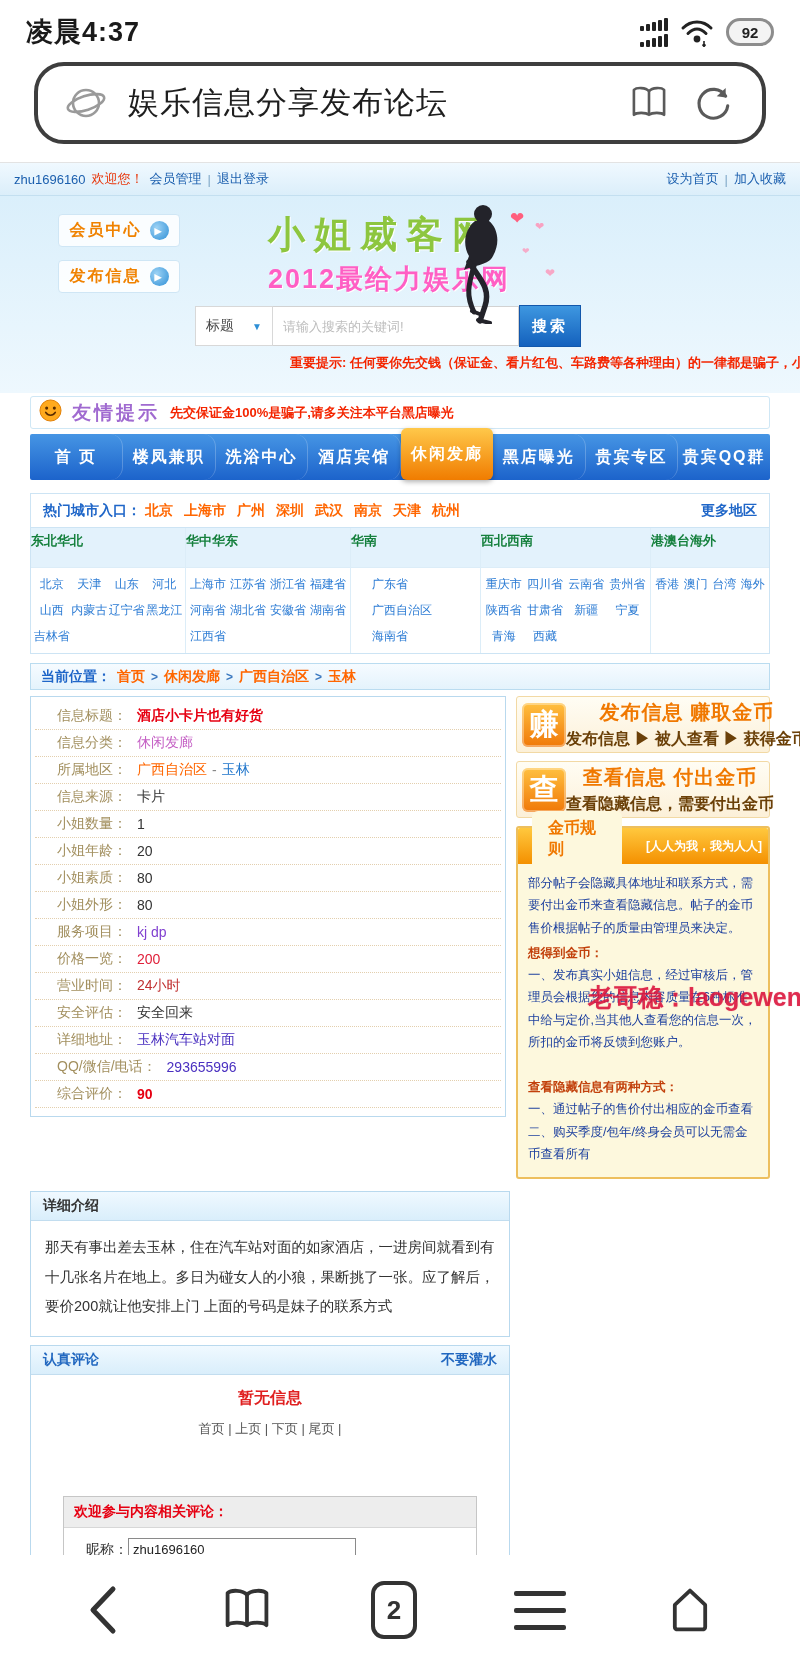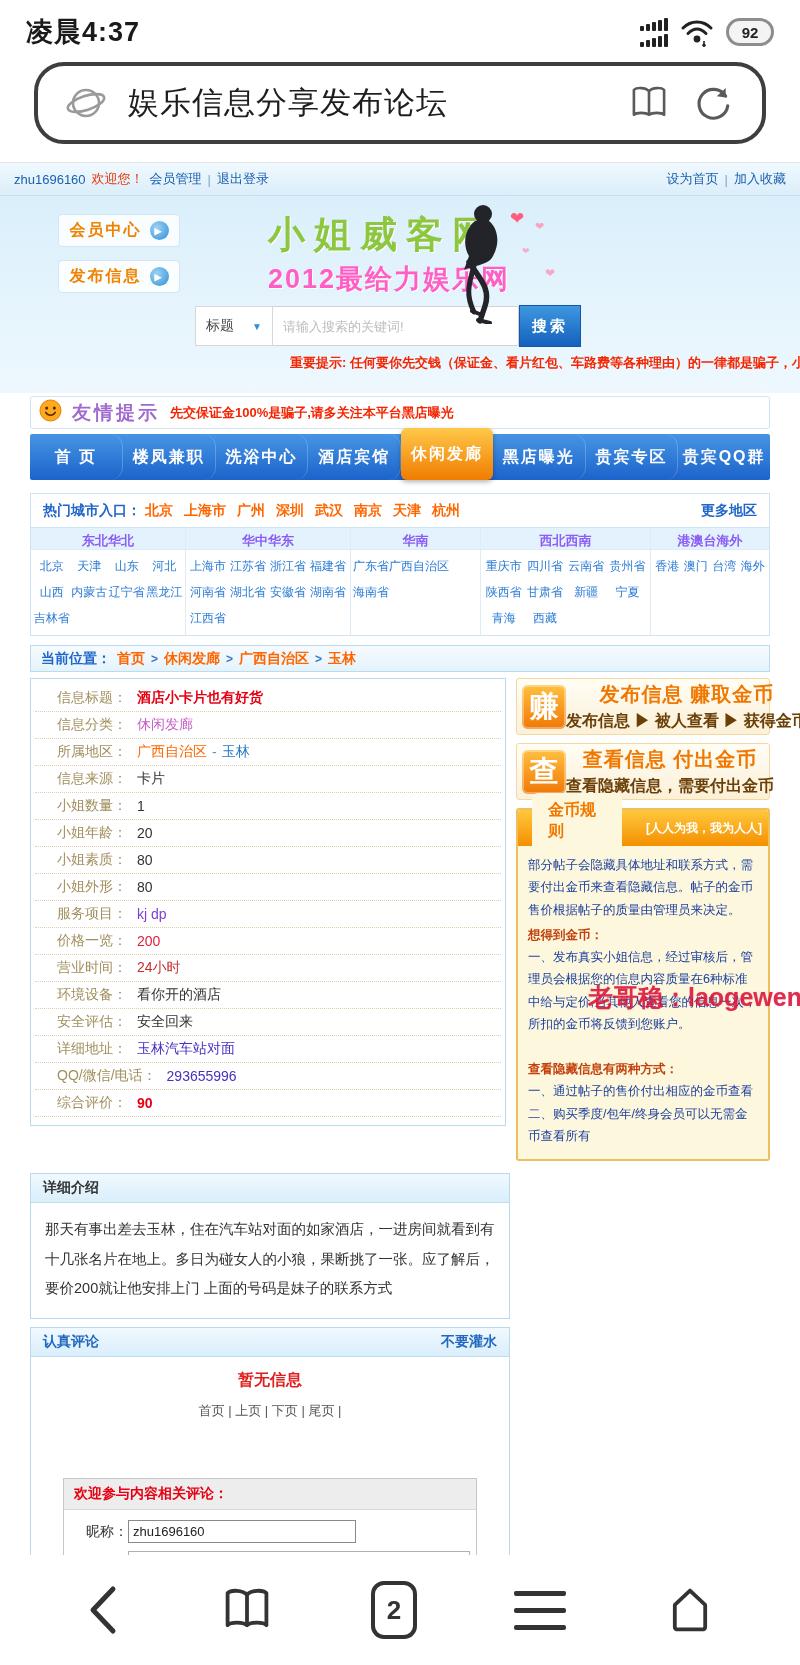--- a/index.html
+++ b/index.html
@@ -79,25 +79,25 @@
   
   .hot-bar{margin:13px 30px 0;border:1px solid #cde4f4;border-bottom:none;background:#fff;height:34px;
     display:flex;align-items:center;padding:0 12px;font-size:14px;}
   .hot-label{color:#1f66c8;font-weight:bold;margin-right:4px;}
   .hot-cities span{color:#f60;font-weight:bold;margin-right:11px;cursor:pointer;}
   .hot-more{margin-left:auto;color:#1f66c8;font-weight:bold;cursor:pointer;}
   .region-table{margin:0 30px;border:1px solid #cde4f4;display:flex;background:#fff;}
   .region-col{border-right:1px solid #dcedf8;}
   .region-col:last-child{border-right:none;}
   .rc1{width:155px}.rc2{width:165px}.rc3{width:130px}.rc4{width:170px}.rc5{width:118px}
-  .region-head{height:22px;line-height:26px;text-align:center;background:#e3f2fc;color:#8b5cf6;
+  .region-head{height:40px;line-height:26px;text-align:left;background:#e3f2fc;color:#15803d;
     font-weight:bold;font-size:13px;border-bottom:1px solid #dcedf8;}
   .region-items{display:flex;flex-wrap:wrap;padding:8px 2px;row-gap:9px;min-height:76px;align-content:flex-start;}
   .region-items span{color:#2b7bd4;font-size:12px;width:25%;text-align:center;cursor:pointer;white-space:nowrap;}
-  .rc3 .region-items span{width:auto;margin:0 0;text-align:right;}
+  .rc3 .region-items span{width:auto;margin:0 19px;text-align:right;}
   
   .breadcrumb{margin:9px 30px 0;height:27px;background:linear-gradient(#f6fbff,#e4f3fc);border:1px solid #badcf0;
     display:flex;align-items:center;padding:0 10px;font-size:14px;font-weight:bold;}
   .bc-label{color:#1f66c8;}
   .bc-link{color:#f60;margin:0 6px;cursor:pointer;}
   .bc-arrow{color:#3a78c0;font-size:12px;}
   
   .main{margin:6px 30px 0;display:flex;gap:10px;align-items:flex-start;}
   .info-panel{width:476px;border:1px solid #b9d9ee;background:#fff;padding:6px 0 8px;}
   .info-row{min-height:27px;display:flex;align-items:center;padding-left:22px;margin:0 4px;
@@ -426,24 +426,20 @@
         </div>
       <div class="info-row">
           <span class="info-label">价格一览：</span>
           <span class="v-price">200</span>
         </div>
       <div class="info-row">
           <span class="info-label">营业时间：</span>
           <span class="v-time">24小时</span>
         </div>
       <div class="info-row">
-          <span class="info-label">环境设备：</span>
-          <span class="v-dark">看你开的酒店</span>
-        </div>
-      <div class="info-row">
           <span class="info-label">安全评估：</span>
           <span class="v-dark">安全回来</span>
         </div>
       <div class="info-row">
           <span class="info-label">详细地址：</span>
           <span class="v-link">玉林汽车站对面</span>
         </div>
       <div class="info-row">
           <span class="info-label">QQ/微信/电话：</span>
           <span class="v-link">293655996</span>

